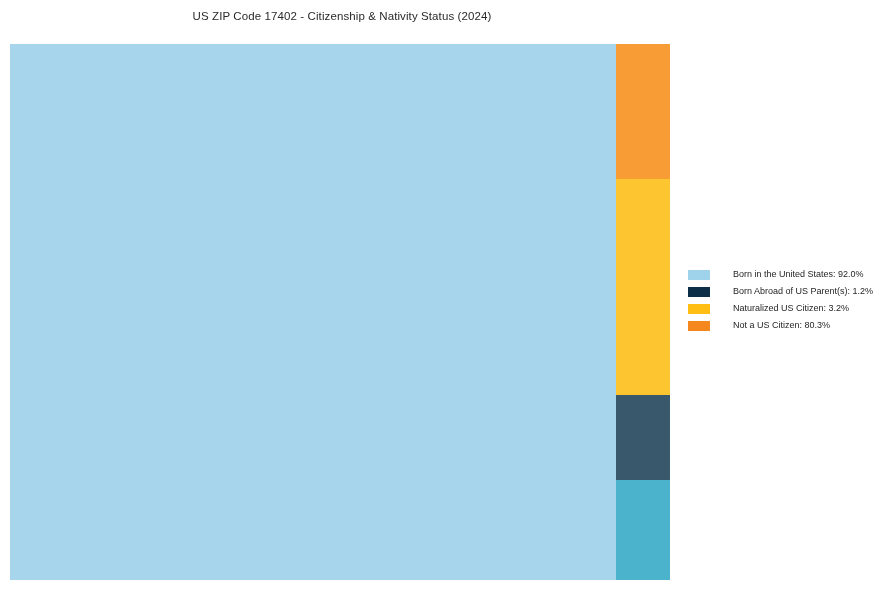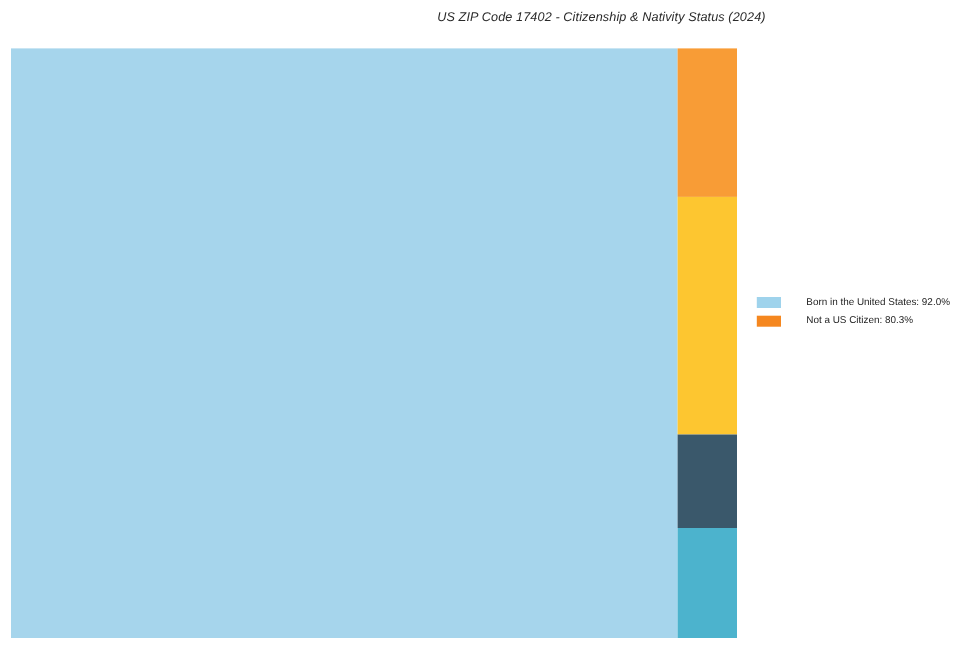--- a/index.html
+++ b/index.html
@@ -21,30 +21,29 @@
     position: absolute;
     left: 0;
     top: 0;
     width: 889px;
     height: 590px;
   }
 
   
   #chart-title {
     position: absolute;
-    left: 16px;
+    left: 2px;
     top: 9px;
     width: 680px;
-    text-align: right;
+    text-align: center;
     font-size: 11.5px;
     line-height: 14px;
     color: #2a2a2a;
     letter-spacing: 0.1px;
     white-space: nowrap;
-    font-style: italic;
   }
 
   
   #treemap {
     position: absolute;
     left: 10px;
     top: 44px;
     width: 660px;
     height: 536px;
   }
@@ -97,18 +96,26 @@
       <div class="tile" title="Born Abroad of US Parent(s): 1.2%" style="left: 91.82%; top: 65.49%; width: 8.18%; height: 15.86%; background: rgb(58, 88, 107);"></div>
       <div class="tile" title="Born in Puerto Rico / Islands: 1.5%" style="left: 91.82%; top: 81.34%; width: 8.18%; height: 18.66%; background: rgb(76, 179, 205);"></div>
     </div>
 
   <div id="legend">
       <div class="legend-row">
         <span class="legend-swatch" style="background: rgb(159, 211, 236);"></span>
         <span class="legend-text">Born in the United States: 92.0%</span>
       </div>
       <div class="legend-row">
+        <span class="legend-swatch" style="background: rgb(12, 46, 71);"></span>
+        <span class="legend-text">Born Abroad of US Parent(s): 1.2%</span>
+      </div>
+      <div class="legend-row">
+        <span class="legend-swatch" style="background: rgb(255, 190, 17);"></span>
+        <span class="legend-text">Naturalized US Citizen: 3.2%</span>
+      </div>
+      <div class="legend-row">
         <span class="legend-swatch" style="background: rgb(245, 135, 31);"></span>
         <span class="legend-text">Not a US Citizen: 80.3%</span>
       </div>
     </div>
 
 </div>
 
 </body></html>

